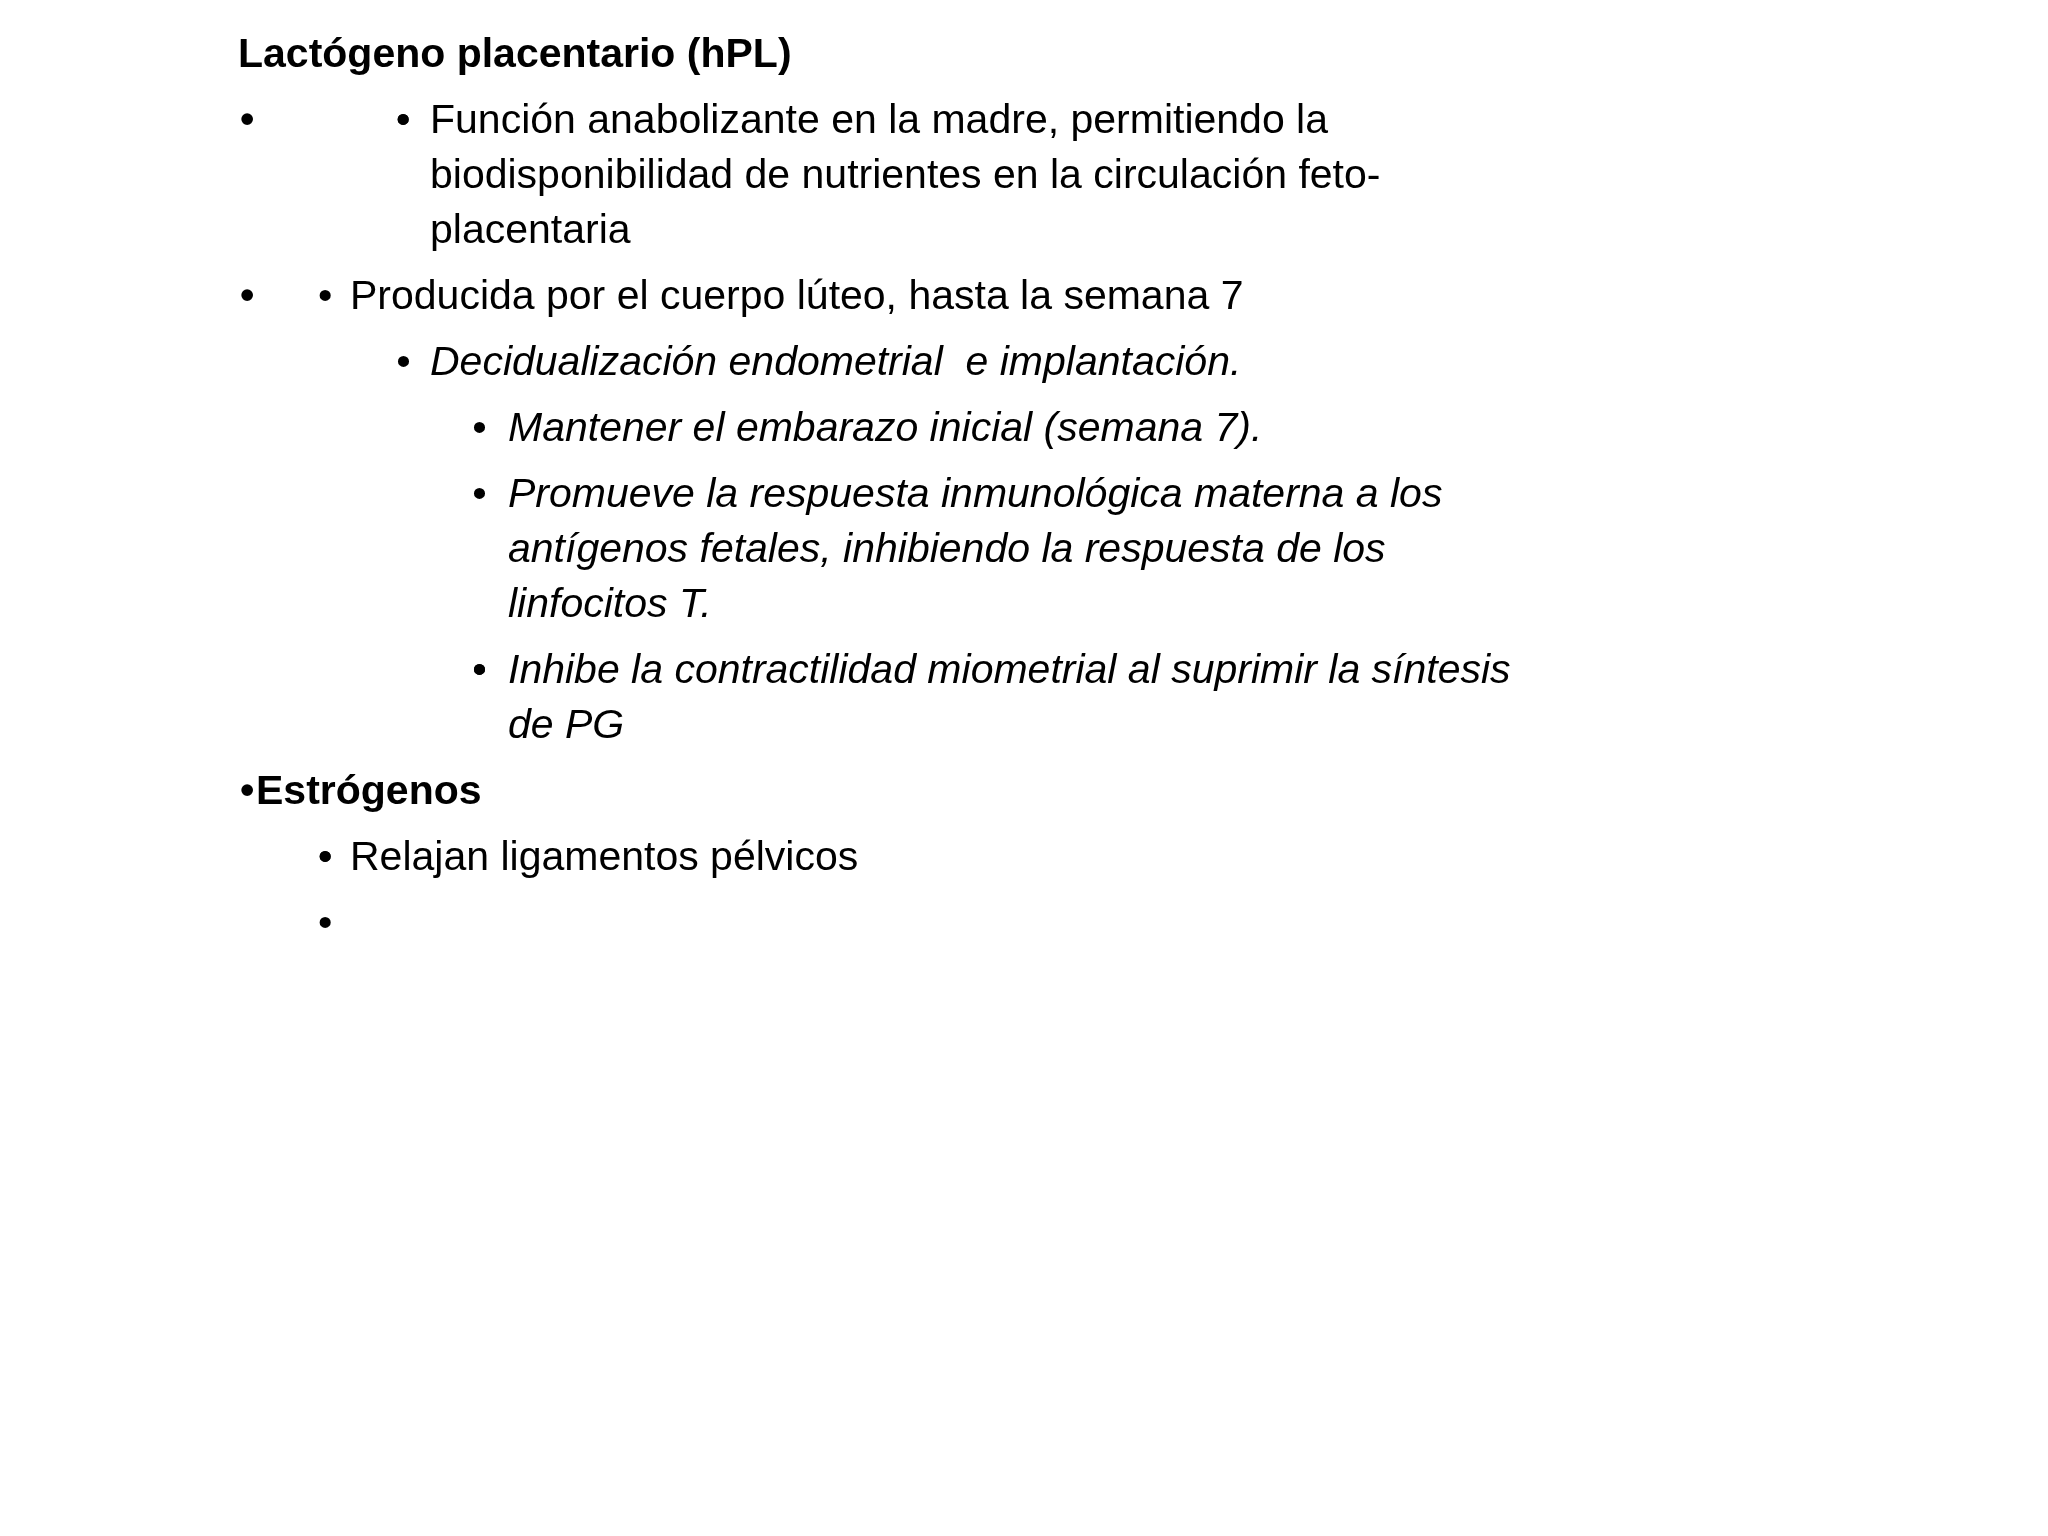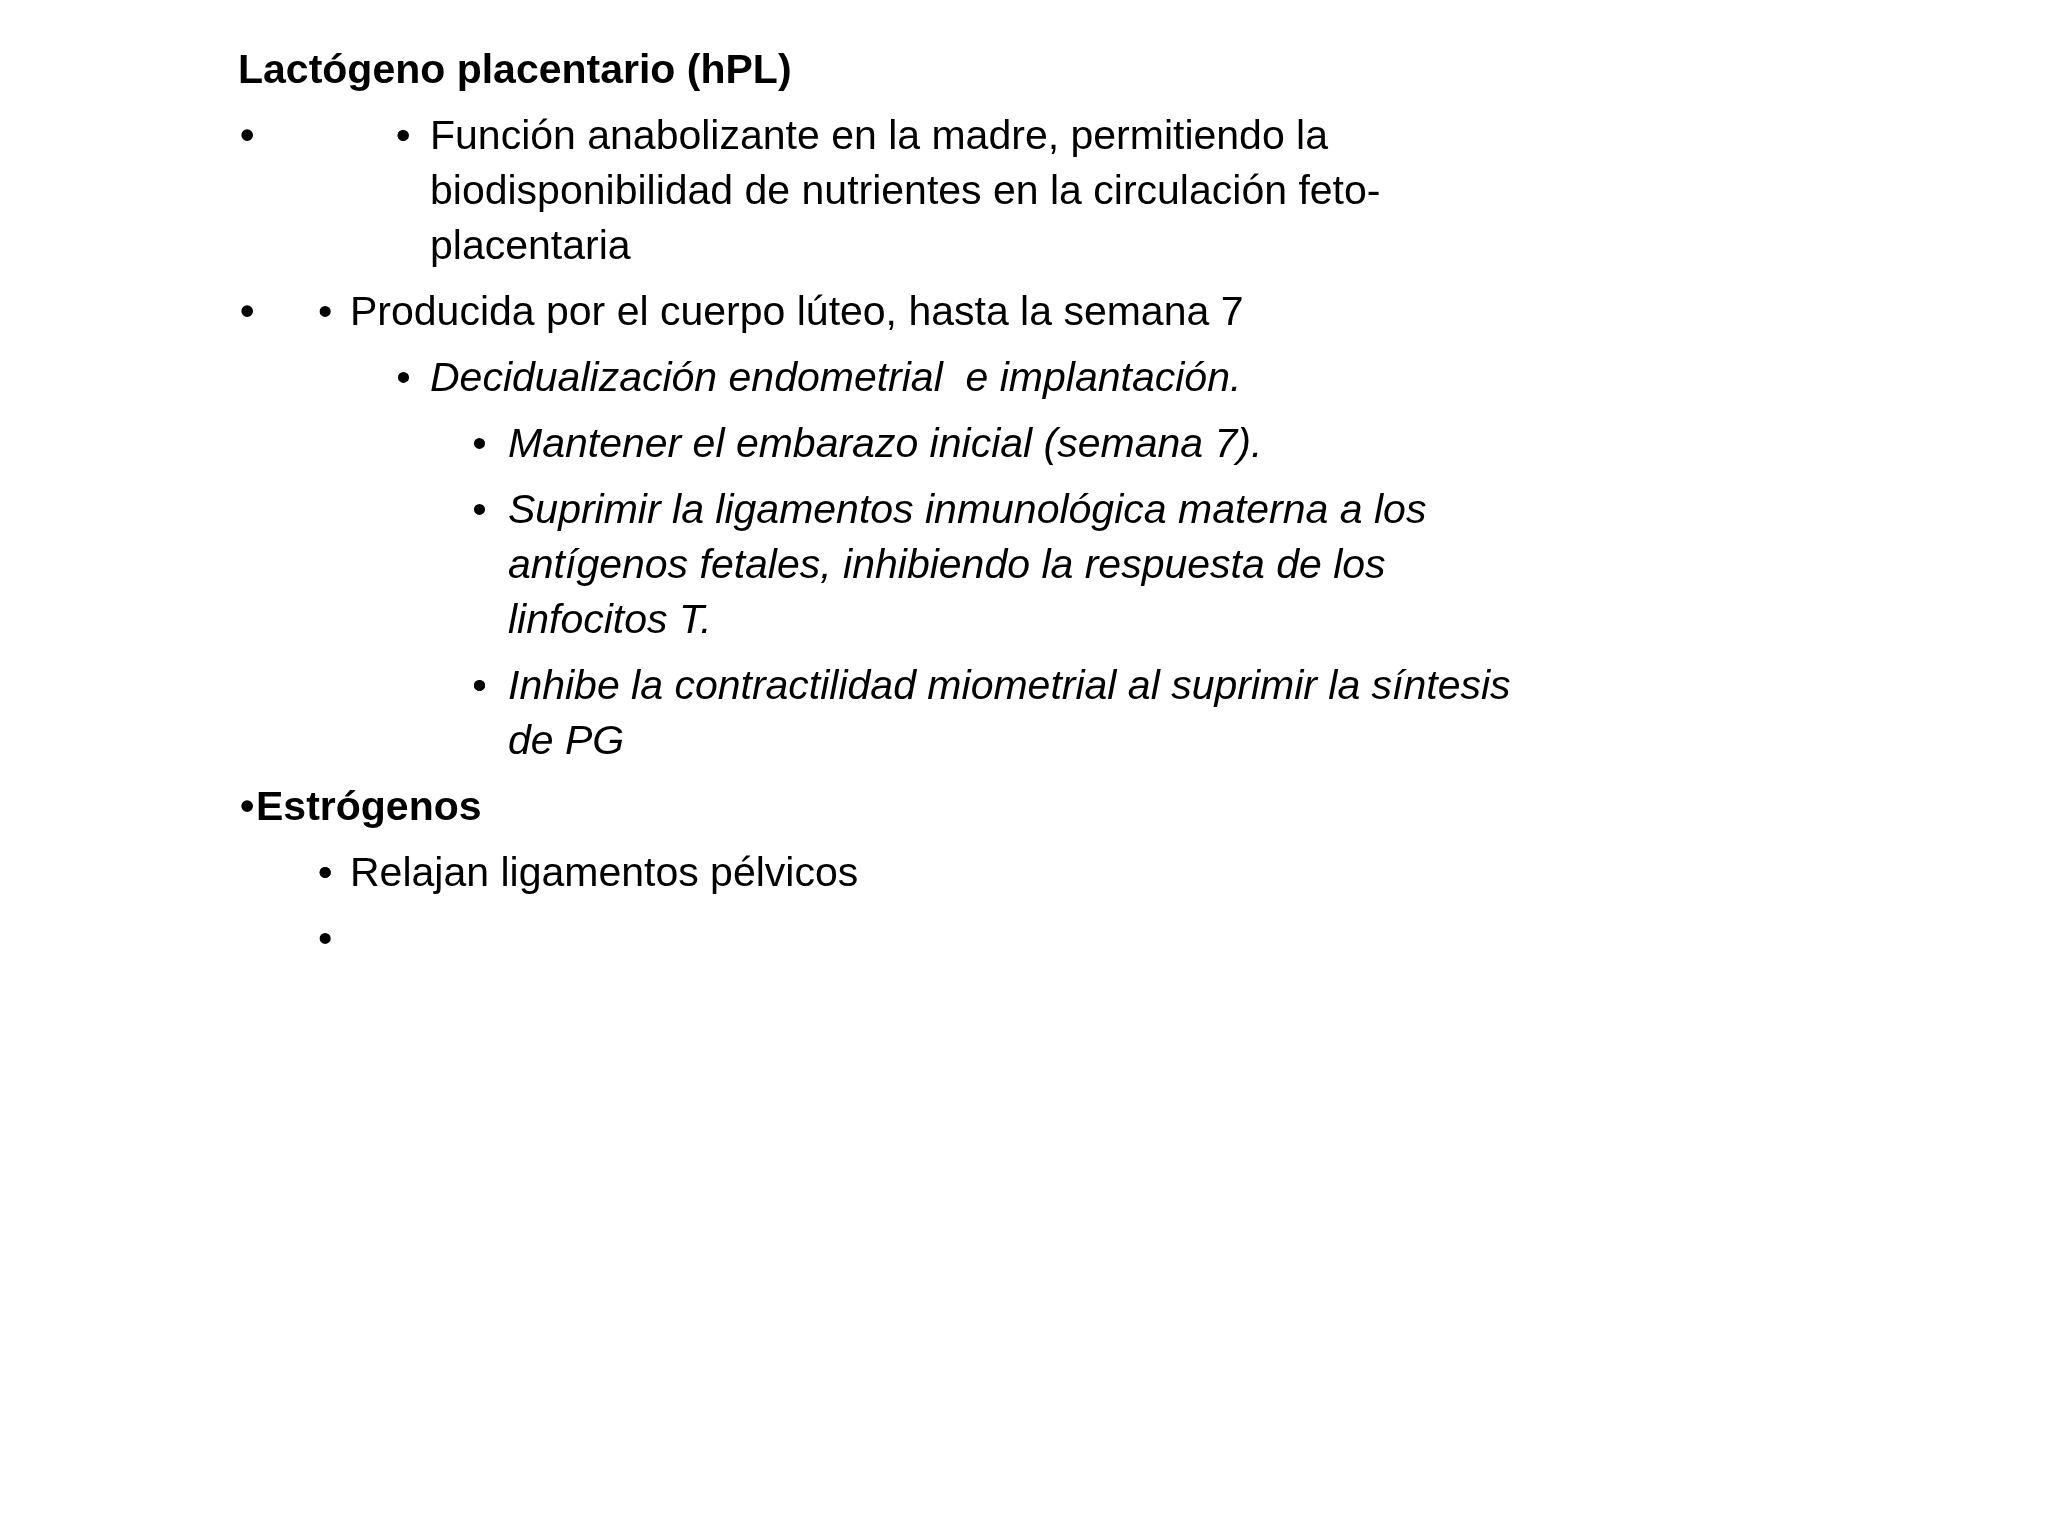--- a/index.html
+++ b/index.html
@@ -12,21 +12,21 @@
     background: #ffffff;
     overflow: hidden;
     font-family: "Liberation Sans", sans-serif;
   }
   .slide {
     position: relative;
     width: 2048px;
     height: 1078px;
     background: #ffffff;
     color: #000000;
-    padding-top: 42px;
+    padding-top: 26px;
     box-sizing: border-box;
   }
   .item {
     position: relative;
     font-size: 41px;
     line-height: 55px;
     margin-bottom: 11px;
     color: #000000;
   }
   .item .txt {
@@ -91,21 +91,21 @@
     <span class="txt">Decidualización endometrial  e implantación.</span>
   </div>
 
   <div class="item lvl3 italic">
     <span class="bullet">•</span>
     <span class="txt">Mantener el embarazo inicial (semana 7).</span>
   </div>
 
   <div class="item lvl3 italic">
     <span class="bullet">•</span>
-    <span class="txt">Suprimir la ligamentos inmunológica materna a los
+    <span class="txt">Promueve la respuesta inmunológica materna a los
 antígenos fetales, inhibiendo la respuesta de los
 linfocitos T.</span>
   </div>
 
   <div class="item lvl3 italic">
     <span class="bullet">•</span>
   </div>
 
   <div class="item lvl3 italic">
     <span class="bullet">•</span>

